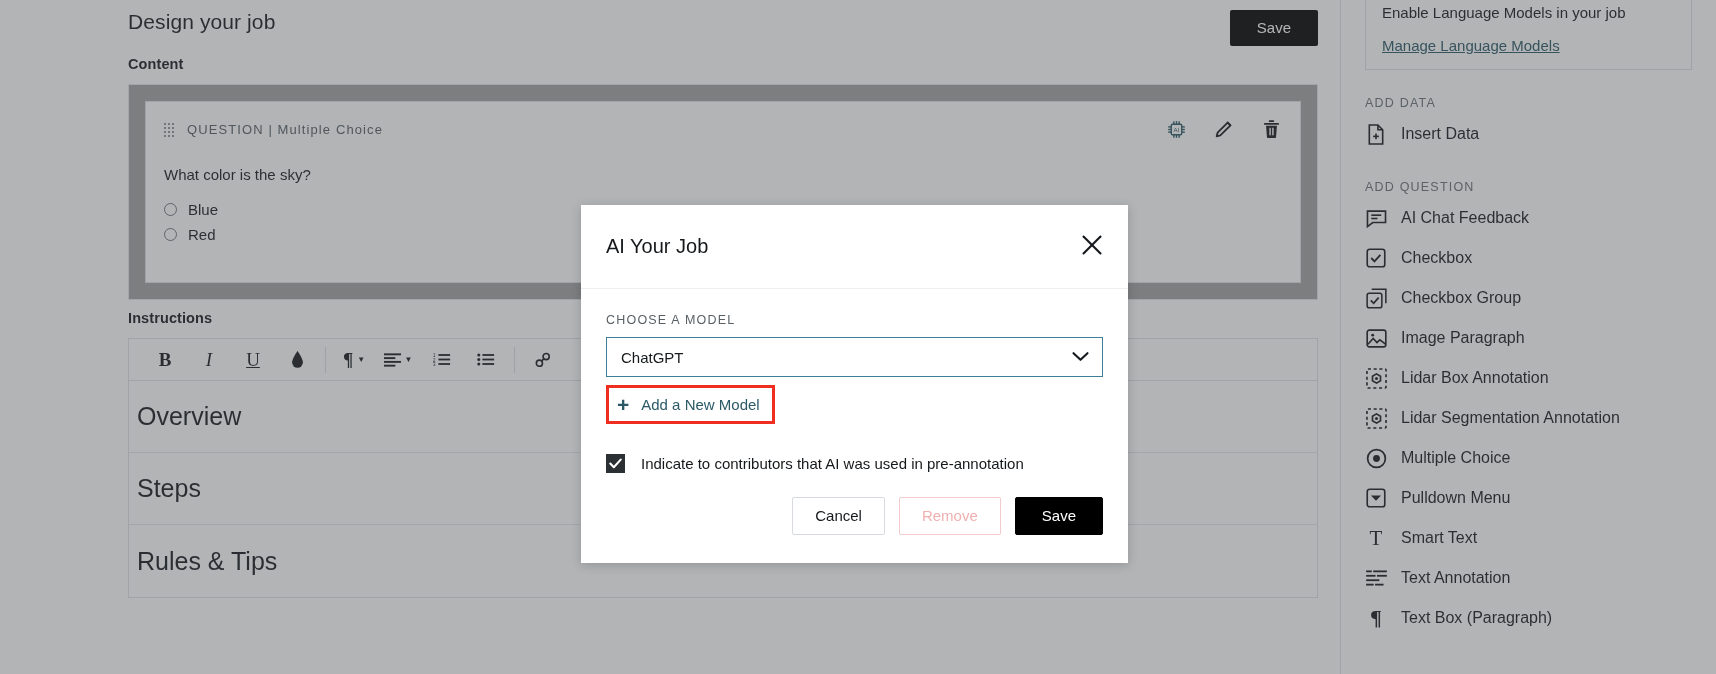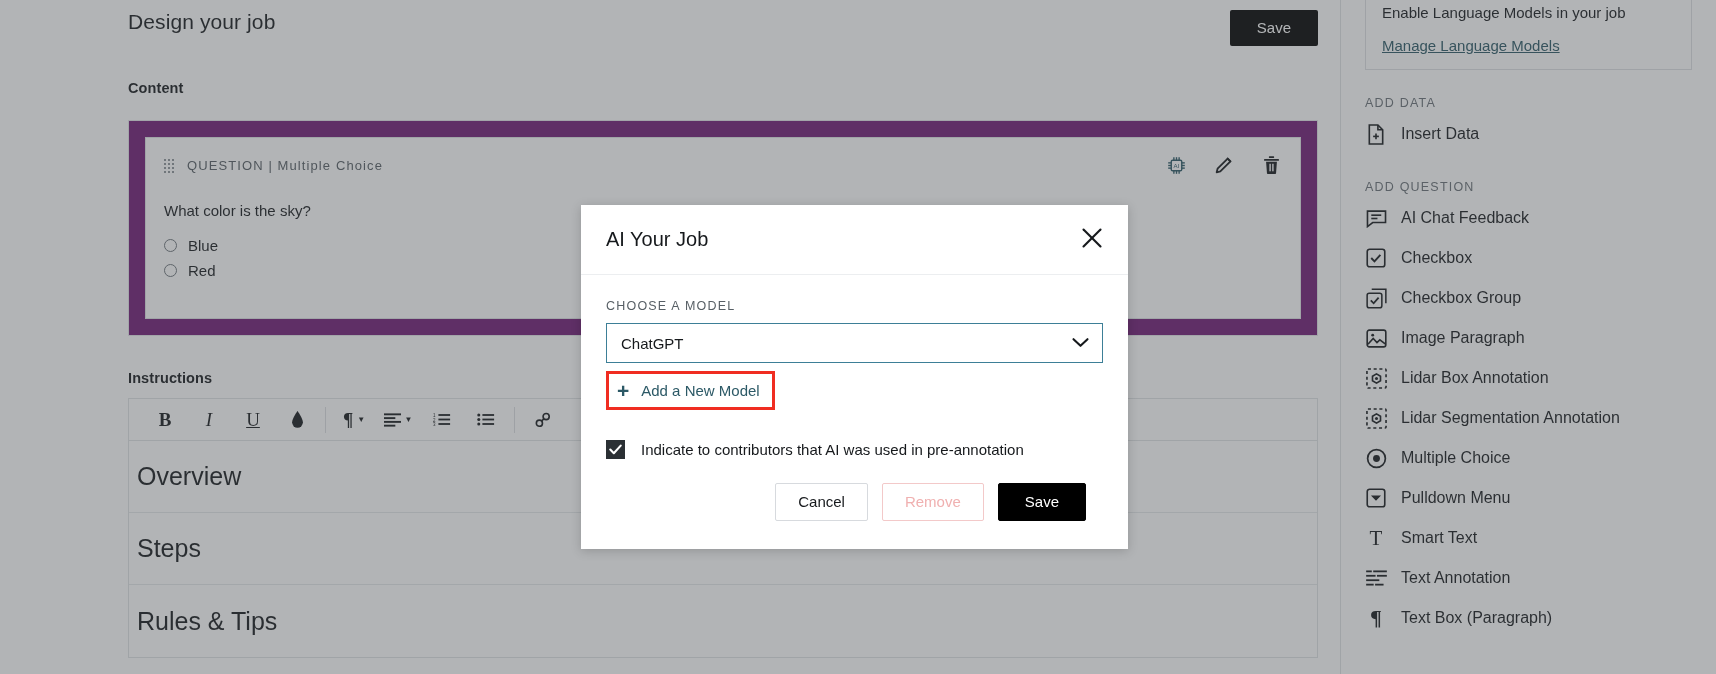--- a/index.html
+++ b/index.html
@@ -41,27 +41,27 @@
     background: #000; color: #fff;
     border: none; border-radius: 2px;
     font-size: 15px; font-family: inherit;
     padding: 9px 27px;
     cursor: pointer;
     line-height: 1.2;
   }
 
   .section-label {
     font-size: 14.5px; font-weight: 700; color: #16191c;
-    margin-top: 34px; letter-spacing: .1px;
+    margin-top: 10px; letter-spacing: .1px;
   }
 
   
   .content-wrap {
-    margin-top: 24px;
-    background: #701a75;
+    margin-top: 12px;
+    background: #a3a3a3;
     border: 1px solid #e3e5e8;
     padding: 16px;
     height: 216px;
   }
   .q-card {
     background: #fff;
     border: 1px solid #e1e3e6;
     height: 100%;
     padding: 16px 18px;
     position: relative;
@@ -155,21 +155,21 @@
   
   .modal {
     position: absolute;
     left: 581px; top: 205px;
     width: 547px;
     background: #fff;
     z-index: 60;
     box-shadow: 0 2px 10px rgba(0,0,0,.18);
   }
   .modal-head {
-    height: 70px;
+    height: 84px;
     display: flex; align-items: center; justify-content: space-between;
     padding: 0 25px;
     border-bottom: 1px solid #eceef0;
   }
   .modal-title { font-size: 20px; color: #16191c; }
   .modal-x { cursor: pointer; display:block; }
   .modal-body { padding: 24px 25px 0 25px; }
   .field-label {
     font-size: 12.5px; letter-spacing: 1.2px; color: #575f65;
   }
@@ -199,21 +199,21 @@
   .chk-row { display: flex; align-items: center; gap: 16px; margin-top: 30px; }
   .chkbox {
     width: 19px; height: 19px; background: #2b3034;
     display: flex; align-items: center; justify-content: center;
     flex: none; cursor: pointer;
   }
   .chk-label { font-size: 15px; color: #16191c; }
 
   .modal-actions {
     display: flex; justify-content: flex-end; gap: 14px;
-    padding: 24px 42px 28px 25px;
+    padding: 24px 25px 28px 25px;
   }
   .btn {
     font-family: inherit; font-size: 15px;
     padding: 9px 22px; cursor: pointer; border-radius: 2px;
     line-height: 1.2;
   }
   .btn-cancel { background: #fff; border: 1px solid #d7dade; color: #16191c; }
   .btn-remove { background: #fff; border: 1px solid #f3c9c9; color: #f0b0b0; cursor: default; }
   .btn-save { background: #000; border: 1px solid #000; color: #fff; padding: 9px 26px; }
 </style>

